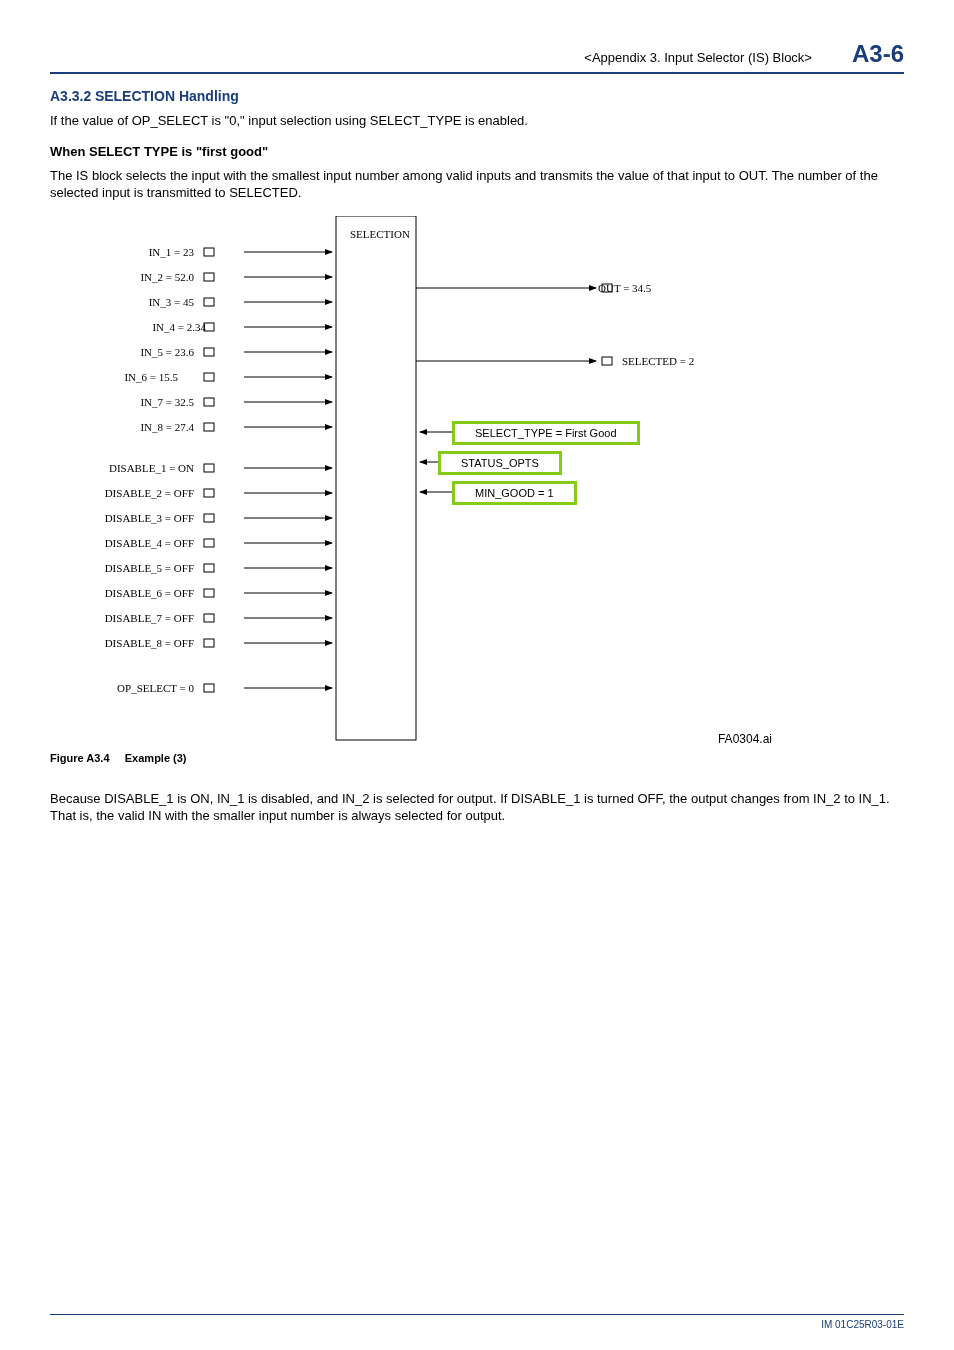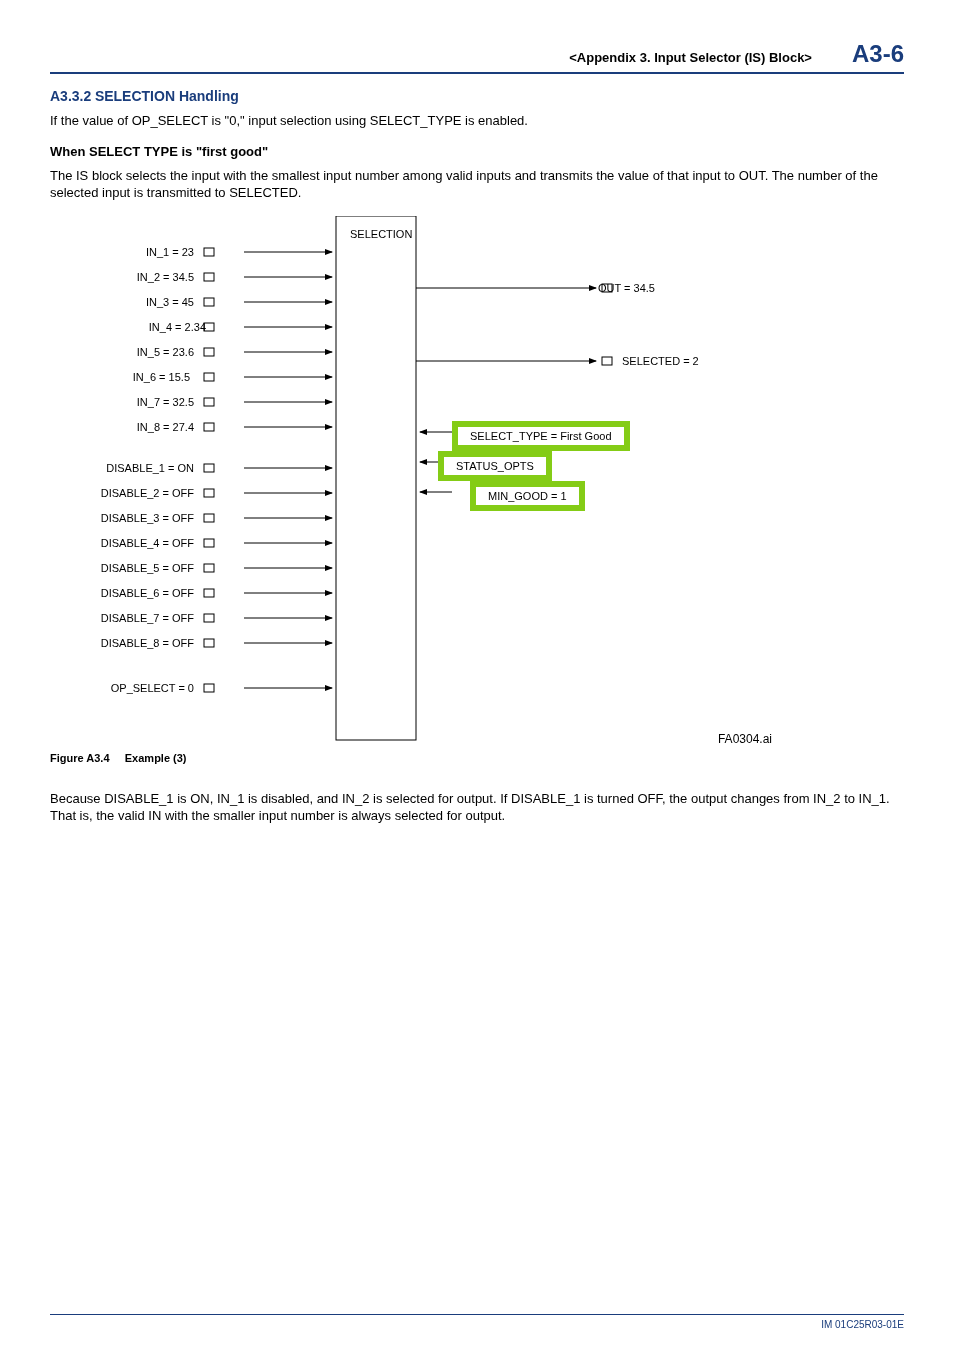--- a/index.html
+++ b/index.html
@@ -14,21 +14,21 @@
   .header-bar {
     border-bottom: 2px solid #1a3d7c;
     display: flex;
     justify-content: flex-end;
     align-items: baseline;
     padding-bottom: 4px;
     margin-bottom: 14px;
   }
   .header-title {
     font-size: 13px;
-    font-weight: bold;
+    font-weight: normal;
     color: #000;
   }
   .header-page {
     font-size: 24px;
     font-weight: bold;
     color: #1a3d7c;
     margin-left: 40px;
   }
   .sec-num {
     font-size: 14px;
@@ -54,29 +54,29 @@
   .figwrap {
     position: relative;
     width: 720px;
     height: 530px;
     margin: 8px 0 6px 4px;
   }
   .figwrap svg { position: absolute; left: 0; top: 0; }
   .lbl {
     position: absolute;
     font-size: 11px;
-    font-family: Liberation Sans, sans-serif;
+    font-family: Liberation Serif, serif;
     white-space: nowrap;
   }
   .lbl.right { text-align: right; }
   .box {
     position: absolute;
-    border: 6px solid #84cc16;
+    border: 3px solid #84cc16;
     font-size: 11px;
-    padding: 3px 12px;
+    padding: 3px 20px;
     background: #fff;
   }
   .figcap {
     font-size: 11px;
     font-weight: bold;
     margin: 6px 0 26px 0;
   }
   .imgref {
     font-size: 12px;
     position: absolute;
@@ -177,45 +177,45 @@
     <g stroke="#000" stroke-width="1" fill="none">
       <line x1="398" y1="216" x2="366" y2="216" marker-end="url(#arrow)"></line>
       <line x1="398" y1="246" x2="366" y2="246" marker-end="url(#arrow)"></line>
       <line x1="398" y1="276" x2="366" y2="276" marker-end="url(#arrow)"></line>
     </g>
   </svg>
 
   <span class="lbl" style="left:296px; top:12px;">SELECTION</span>
 
   <span class="lbl right" style="left:20px; top:30px; width:120px;">IN_1 = 23</span>
-  <span class="lbl right" style="left:20px; top:55px; width:120px;">IN_2 = 34.5</span>
+  <span class="lbl right" style="left:20px; top:55px; width:120px;">IN_2 = 52.0</span>
   <span class="lbl right" style="left:20px; top:80px; width:120px;">IN_3 = 45</span>
   <span class="lbl right" style="left:32px; top:105px; width:120px;">IN_4 = 2.34</span>
   <span class="lbl right" style="left:20px; top:130px; width:120px;">IN_5 = 23.6</span>
-  <span class="lbl right" style="left:16px; top:155px; width:120px;">IN_6 = 15.5</span>
+  <span class="lbl right" style="left:4px; top:155px; width:120px;">IN_6 = 15.5</span>
   <span class="lbl right" style="left:20px; top:180px; width:120px;">IN_7 = 32.5</span>
   <span class="lbl right" style="left:20px; top:205px; width:120px;">IN_8 = 27.4</span>
 
   <span class="lbl right" style="left:20px; top:246px; width:120px;">DISABLE_1 = ON</span>
   <span class="lbl right" style="left:20px; top:271px; width:120px;">DISABLE_2 = OFF</span>
   <span class="lbl right" style="left:20px; top:296px; width:120px;">DISABLE_3 = OFF</span>
   <span class="lbl right" style="left:20px; top:321px; width:120px;">DISABLE_4 = OFF</span>
   <span class="lbl right" style="left:20px; top:346px; width:120px;">DISABLE_5 = OFF</span>
   <span class="lbl right" style="left:20px; top:371px; width:120px;">DISABLE_6 = OFF</span>
   <span class="lbl right" style="left:20px; top:396px; width:120px;">DISABLE_7 = OFF</span>
   <span class="lbl right" style="left:20px; top:421px; width:120px;">DISABLE_8 = OFF</span>
 
   <span class="lbl right" style="left:20px; top:466px; width:120px;">OP_SELECT = 0</span>
 
   <span class="lbl" style="left:544px; top:66px;">OUT = 34.5</span>
   <span class="lbl" style="left:568px; top:139px;">SELECTED = 2</span>
 
   <div class="box" style="left:398px; top:205px;">SELECT_TYPE = First Good</div>
   <div class="box" style="left:384px; top:235px;">STATUS_OPTS</div>
-  <div class="box" style="left:416px; top:265px;">MIN_GOOD = 1</div>
+  <div class="box" style="left:398px; top:265px;">MIN_GOOD = 1</div>
 
   <span class="imgref">FA0304.ai</span>
 </div>
 
 <div class="figcap">
   <span>Figure A3.4</span>
   &nbsp;&nbsp;&nbsp;
   <span>Example (3)</span>
 </div>
 

